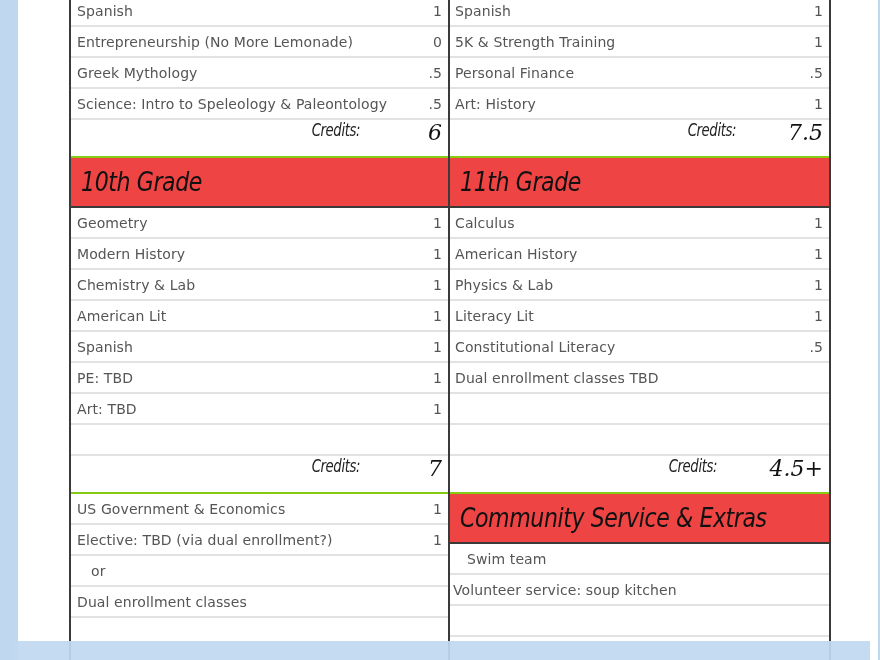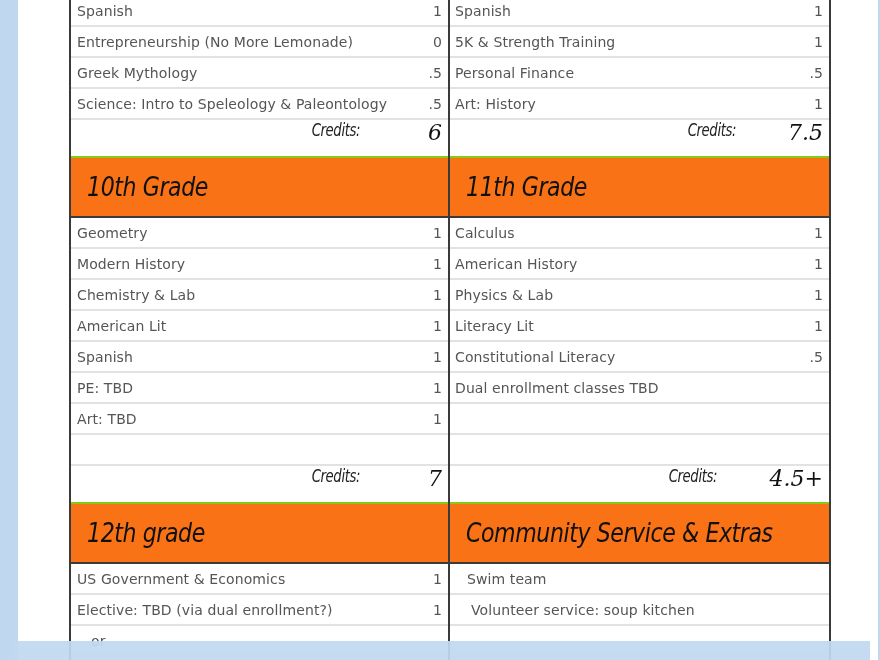--- a/index.html
+++ b/index.html
@@ -30,22 +30,22 @@
   .credits-label {
     font-family: "DejaVu Sans", sans-serif; font-size: 17px; color: #222;
     font-style: italic; transform: scaleX(0.78); transform-origin: right center;
     margin-right: 52px; letter-spacing: -0.5px; font-weight: 300;
   }
   .credits-val {
     font-family: "DejaVu Serif", serif; font-size: 22px; color: #111; font-style: italic;
     min-width: 30px; text-align: right;
   }
   .header {
-    height: 60px; background: #f97316; display: flex; align-items: center;
-    padding-left: 16px; border-bottom: 2px solid #3a3a3a;
+    height: 50px; background: #ef4444; display: flex; align-items: center;
+    padding-left: 10px; border-bottom: 2px solid #3a3a3a;
   }
   .header span {
     font-family: "DejaVu Sans", sans-serif; font-size: 26px; color: #111;
     font-weight: 300; transform: scaleX(0.85); transform-origin: left center;
     letter-spacing: -0.5px; font-style: italic;
   }
   .overlay {
     position: absolute; left: 10px; top: 595px; width: 860px; height: 70px;
     background: rgba(191, 216, 240, 0.93);
     display: flex; justify-content: center; align-items: flex-start;
@@ -191,23 +191,20 @@
           </div>
         <div class="credits-row">
             <span class="credits-label">Credits:</span>
             <span class="credits-val">4.5+</span>
           </div>
       </div>
     </div>
 
     <div class="band">
       <div class="col left">
-        <div class="header">
-            <span>12th grade</span>
-          </div>
         <div class="row">
             <span>US Government &amp; Economics</span>
             <span class="val">1</span>
           </div>
         <div class="row">
             <span>Elective: TBD (via dual enrollment?)</span>
             <span class="val">1</span>
           </div>
         <div class="row" style="padding-left:20px">
             <span>or</span>
@@ -218,21 +215,21 @@
             <span class="val"></span>
           </div>
       </div>
       <div class="col right">
         <div class="header">
             <span>Community Service &amp; Extras</span>
           </div>
         <div class="row" style="padding-left:17px">
             <span>Swim team</span>
           </div>
-        <div class="row" style="padding-left:21px">
+        <div class="row" style="padding-left:3px">
             <span>Volunteer service: soup kitchen</span>
           </div>
         <div class="row"></div>
         <div class="row"></div>
       </div>
     </div>
 
   </div>
 </div>
 

